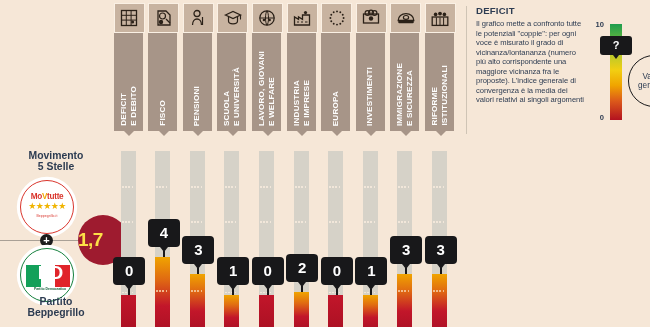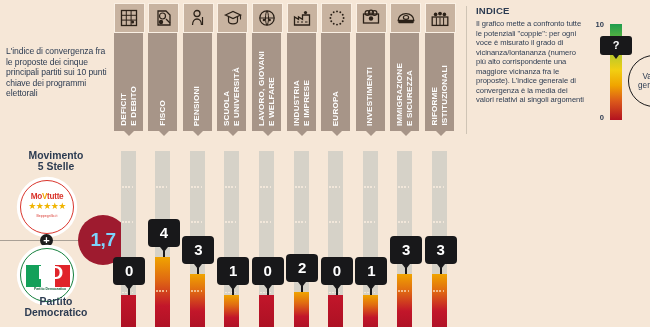--- a/index.html
+++ b/index.html
@@ -82,21 +82,21 @@
     background:#1c1c1c;color:#fff;font-size:11px;font-weight:bold;
     line-height:13px;text-align:center;
   }
   .arrow-head{
     position:absolute;left:84px;top:235px;width:0;height:0;
     border-left:6px solid #a9a096;
     border-top:4.5px solid transparent;border-bottom:4.5px solid transparent;
   }
   .score-circle{
     position:absolute;left:78px;top:215px;width:50px;height:50px;border-radius:50%;
-    background:#9e1b2f;color:#7dd3fc;text-align:center;
+    background:#9e1b2f;color:#fde047;text-align:left;
     font-size:19px;font-weight:bold;line-height:50px;letter-spacing:-0.5px;
   }
 
   
   .chart{position:absolute;left:112px;top:0;width:352px;height:327px;}
 
   .col{position:absolute;top:0;width:34.5px;height:327px;}
 
   .icon-box{
     position:absolute;left:1.6px;top:3px;width:29px;height:28px;
@@ -208,21 +208,20 @@
     display:flex;align-items:center;justify-content:center;
     text-align:center;font-size:8.2px;line-height:9.4px;color:#2d3c52;
   }
 </style>
 </head>
 <body>
 
 <div id="stage">
 
   <div class="left-panel">
-    <div class="subtitle">L'indice di convergenza fra le proposte dei cinque principali partiti sui 10 punti chiave dei programmi elettorali</div>
 
     <div class="party-name" id="party-top-name" style="white-space: pre-line;">Movimento
 5 Stelle</div>
 
     <div class="logo" id="logo-m5s">
       <div class="m5s-ring"></div>
       <div class="m5s-word"><span>Mo</span><span class="v">V</span><span>tutte</span></div>
       <div class="m5s-stars">★★★★★</div>
       <div class="m5s-sub">Beppegrillo.it</div>
     </div>
@@ -238,21 +237,21 @@
           <i class="pd-g"></i>
           <i class="pd-w"></i>
           <i class="pd-r"></i>
         </div>
         <div class="pd-letters"><span class="p">P</span><span class="d">D</span></div>
         <div class="pd-sub">Partito Democratico</div>
       </div>
     </div>
 
     <div class="party-name" id="party-bottom-name" style="white-space: pre-line;">Partito
-Democratico</div>
+Beppegrillo</div>
   </div>
 
   <div class="chart" id="chart-area">
       <div class="col" style="left: 0px;">
         <div class="icon-box">
           <svg width="20" height="20" viewBox="0 0 20 20">
             <rect x="2.5" y="2.5" width="15" height="15" fill="none" stroke="#2b2118" stroke-width="1.3"></rect>
             <path d="M2.5 7.3H17.5M2.5 12.1H17.5M7.3 2.5V17.5M12.1 2.5V17.5" stroke="#2b2118" stroke-width="1"></path>
             <circle cx="13.6" cy="14" r="1.5" fill="#2b2118"></circle>
           </svg>
@@ -497,21 +496,21 @@
         </div>
         <div class="bar" style="height: 52.8px;">
           <div class="btick" style="bottom: 35.2px;"></div>
         </div>
         <div class="value-badge" style="bottom: 62.8px;"><span>3</span><span class="stem"></span><span class="pin"></span></div>
       </div>
     </div>
 
   <div class="legend">
     <div class="legend-divider"></div>
-    <div class="legend-title">INDICE</div>
+    <div class="legend-title">DEFICIT</div>
     <div class="legend-body">Il grafico mette a confronto tutte le potenziali "coppie": per ogni voce è misurato il grado di vicinanza/lontananza (numero più alto corrispondente una maggiore vicinanza fra le proposte). L'indice generale di convergenza è la media dei valori relativi ai singoli argomenti</div>
 
     <div class="scale-bar"></div>
     <div class="scale-top">10</div>
     <div class="scale-bottom">0</div>
     <div class="scale-badge">
       <span>?</span>
       <span class="pin"></span>
     </div>
     <div class="valore-circle">

